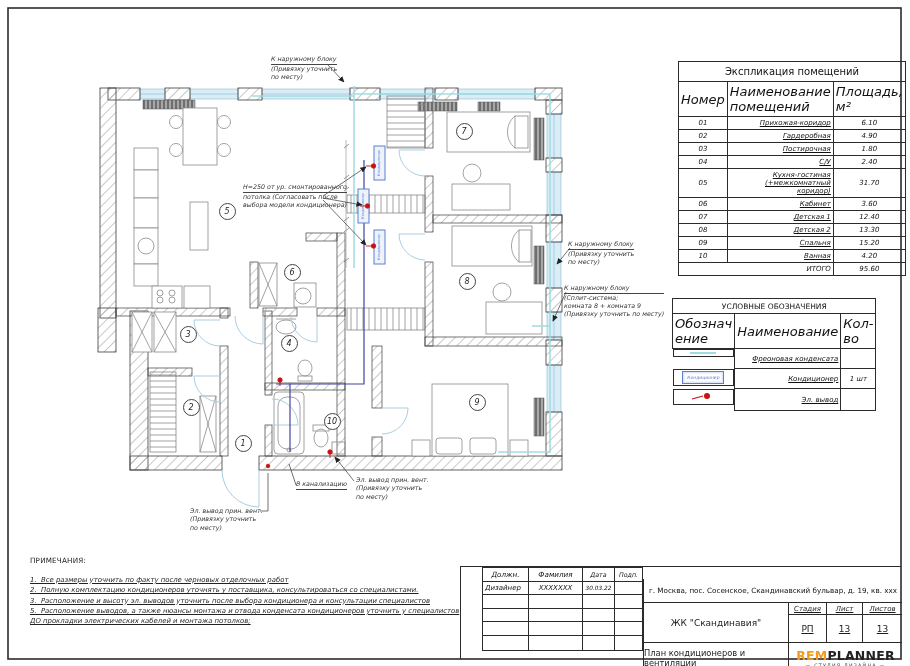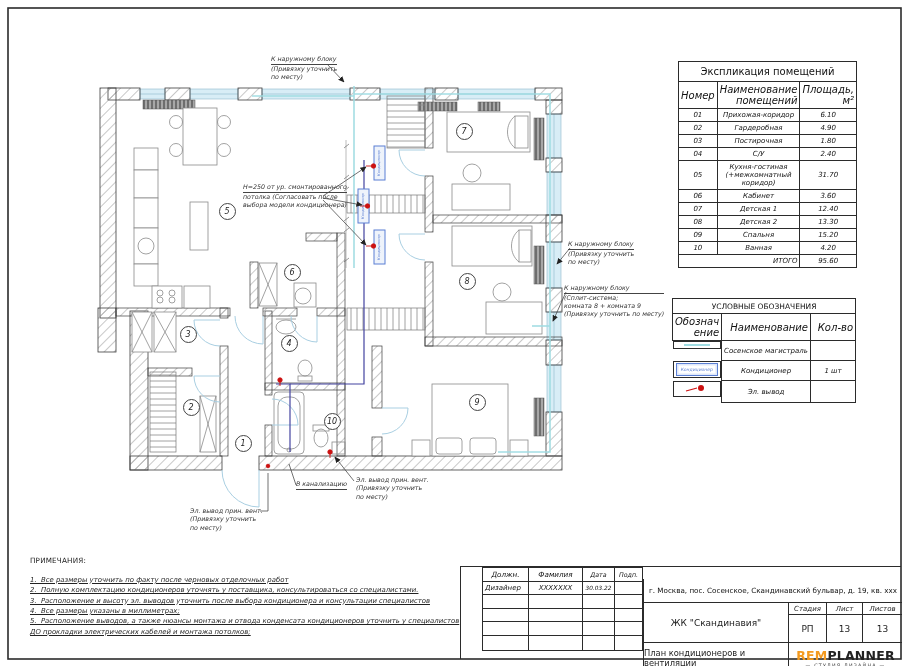--- a/index.html
+++ b/index.html
@@ -16,22 +16,22 @@
   
   .room-circ{width:17px;height:17px;border:1px solid #444;border-radius:50%;background:#fff;
              display:flex;align-items:center;justify-content:center;
              font:italic 8px "DejaVu Sans",sans-serif;color:#222;box-sizing:border-box;}
 
   
   table{border-collapse:collapse;width:100%;}
   .dtab td,.dtab th{border:1px solid #2b2b2b;font:italic 7px "DejaVu Sans",sans-serif;
         color:#111;padding:2px 2px;vertical-align:middle;}
   .dtab .ttl{font:10px "DejaVu Sans",sans-serif;text-align:center;padding:4px 0;}
-  .dtab .hdr{text-align:right;white-space:pre-line;font-size:10px;}
-  .c{text-align:center;} .l{text-align:center;padding-left:3px;} .r{text-align:right;padding-right:3px;}
+  .dtab .hdr{text-align:left;white-space:pre-line;font-size:13px;}
+  .c{text-align:center;} .l{text-align:right;padding-left:3px;text-decoration:underline;} .r{text-align:right;padding-right:3px;}
   .legend-tab .ttl2{font:7.5px "DejaVu Sans",sans-serif;text-align:center;padding:2.5px 0;}
   .sym{display:flex;align-items:center;justify-content:center;}
 
   
   .notes{font:italic 6.9px "DejaVu Sans",sans-serif;color:#222;line-height:1.5;}
   .notes .nt{font-style:normal;font-size:7.2px;margin-bottom:8px;letter-spacing:.2px;}
   .notes div.itm{margin:0;text-decoration:underline;}
 
   
   .tb{box-sizing:border-box;padding-left:18px;}
@@ -42,21 +42,21 @@
   .tb-mini .hd{font-size:7.2px;text-align:center;}
   .rp{position:absolute;border-left:1px solid #2b2b2b;}
   .rp .addr{display:flex;align-items:center;justify-content:center;border-bottom:1px solid #2b2b2b;
             font:7.2px "DejaVu Sans",sans-serif;color:#111;}
   .rp .mid{display:flex;border-bottom:1px solid #2b2b2b;}
   .rp .proj{display:flex;align-items:center;justify-content:center;
             font:9px "DejaVu Sans",sans-serif;}
   .rp .stage{display:grid;grid-template-columns:38px 36px 39px;grid-template-rows:12px 27px;
              border-left:1px solid #2b2b2b;}
   .rp .stage>div{border-right:1px solid #2b2b2b;border-bottom:1px solid #2b2b2b;
-                 display:flex;align-items:center;justify-content:center;}
+                 display:flex;align-items:center;justify-content:center;text-decoration:underline;}
   .rp .stage>div:nth-child(3n){border-right:none;}
   .rp .stage>div:nth-child(n+4){border-bottom:none;}
   .rp .slab{font:italic 7px "DejaVu Sans",sans-serif;}
   .rp .sval{font:9px "DejaVu Sans",sans-serif;}
   .rp .bot{display:flex;}
   .rp .dtitle{display:flex;align-items:center;justify-content:center;
               font:8.3px "DejaVu Sans",sans-serif;border-right:1px solid #2b2b2b;}
   .logo{display:flex;flex-direction:column;align-items:center;justify-content:center;line-height:1.15;}
   .logo .l1{font:bold 12.5px "DejaVu Sans",sans-serif;letter-spacing:.2px;}
   .logo .rem{color:#f49a1f;} .logo .pln{color:#222;margin-top:36px;}
@@ -444,21 +444,21 @@
       <tr>
         <th class="hdr" style="width:34px">Обознач
 ение</th>
         <th class="hdr">Наименование</th>
         <th class="hdr" style="width:40px">Кол-во</th>
       </tr>
       <tr style="height:20px">
         <td class="sym">
               <span style="display:inline-block;width:26px;height:2px;background:#9fdce2"></span>
             </td>
-        <td class="l">Сосенское магистраль</td>
+        <td class="l">Фреоновая конденсата</td>
         <td class="c"></td>
       </tr>
       <tr style="height:20px">
         <td class="sym" style="padding:1px">
           <span class="ac-minibox">
                 <i>Кондиционер</i>
               </span>
         </td>
         <td class="l">Кондиционер</td>
         <td class="c">1 шт</td>
@@ -475,21 +475,20 @@
       </tr>
     </tbody>
       </table>
   </div>
 
   <div class="ov notes" style="left:30px;top:556px;width:434px">
     <div class="nt">ПРИМЕЧАНИЯ:</div>
     <div class="itm">1.&nbsp;&nbsp;Все размеры уточнить по факту после черновых отделочных работ</div>
     <div class="itm">2.&nbsp;&nbsp;Полную комплектацию кондиционеров уточнять у поставщика, консультироваться со специалистами.</div>
     <div class="itm">3.&nbsp;&nbsp;Расположение и высоту эл. выводов уточнить после выбора кондиционера и консультации специалистов</div>
-    <div class="itm">4.&nbsp;&nbsp;Все размеры указаны в миллиметрах;</div>
     <div class="itm">5.&nbsp;&nbsp;Расположение выводов, а также нюансы монтажа и отвода конденсата кондиционеров уточнить у специалистов ДО прокладки электрических кабелей и монтажа потолков;</div>
   </div>
 
   <div class="ov tb tb-outer" style="left:460px;top:566px;width:441px;height:93px;z-index:3">
 
     <table class="tb-mini" style="left:21px;top:0;width:161px">
       <tbody>
           <tr>
         <td class="hd" style="width:45px">Должн.</td>
         <td class="hd" style="width:60px">Фамилия</td>

